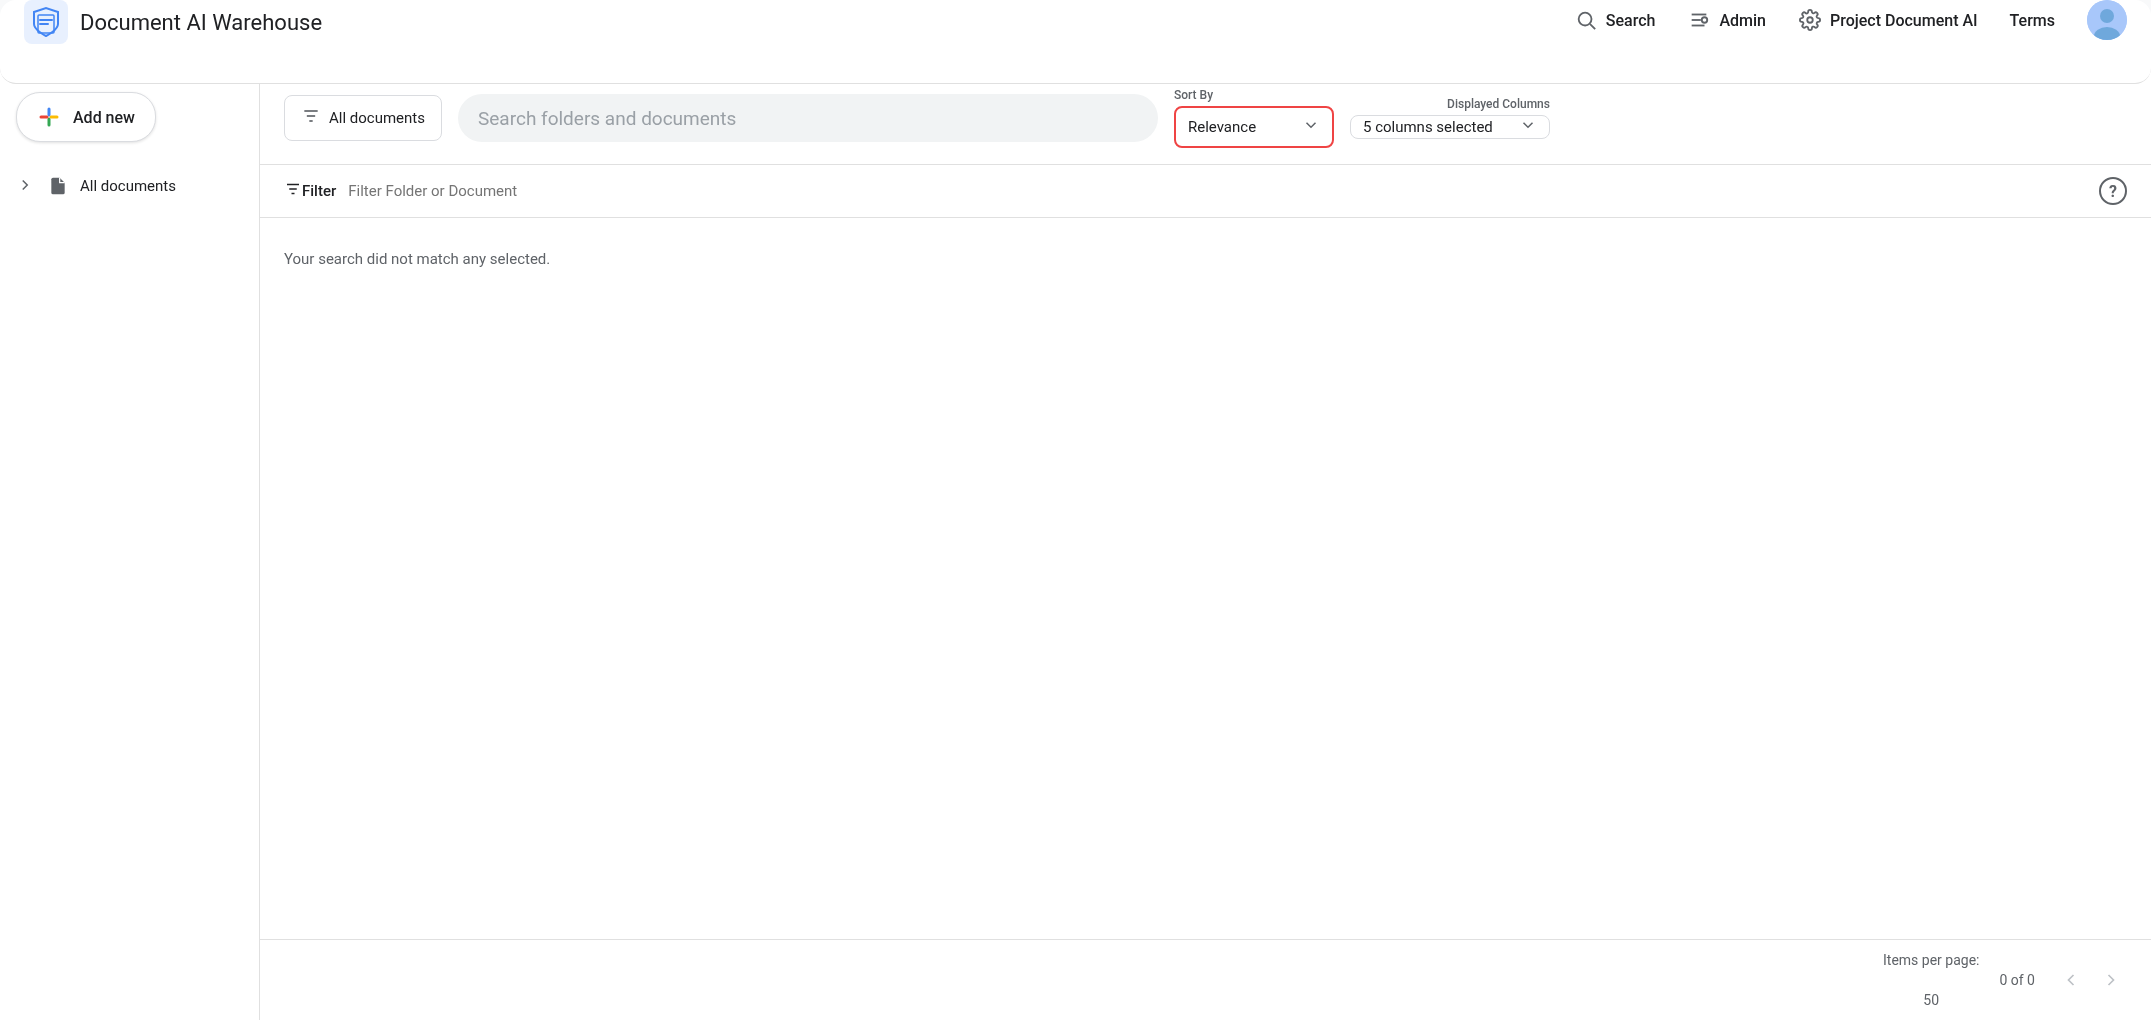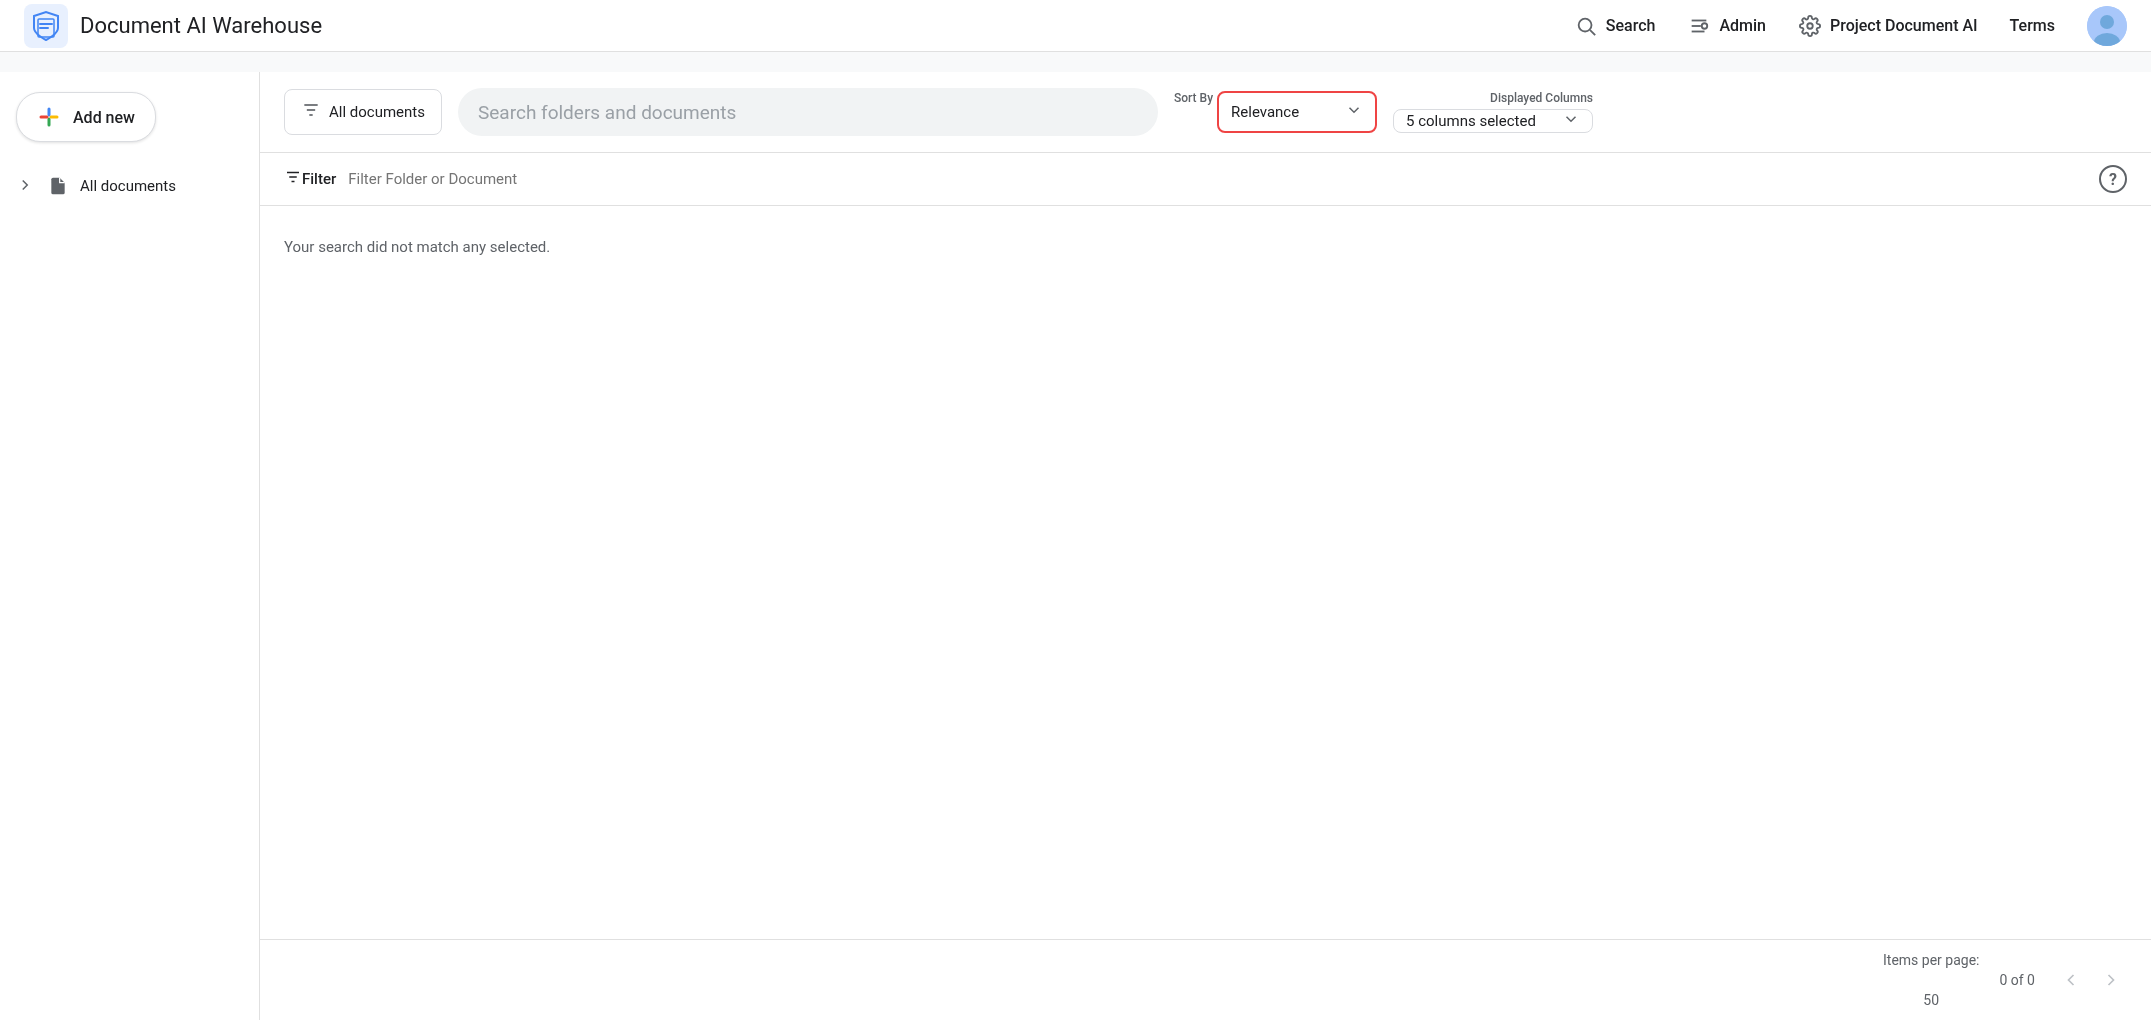--- a/index.html
+++ b/index.html
@@ -14,30 +14,31 @@
       color: #202124;
       font-size: 14px;
       width: 2151px;
       height: 1020px;
       overflow: hidden;
     }
 
     
     .top-nav {
       display: flex;
-      align-items: center;
-      background: #fff;
-      height: 52px;
+      align-items: flex-start;
+      background: #fff;
+      height: 84px;
       padding: 0 24px;
       border-bottom: 1px solid #e0e0e0;
       position: fixed;
       top: 0;
       left: 0;
       right: 0;
       z-index: 100;
+      border-radius: 16px;
     }
 
     .nav-logo {
       display: flex;
       align-items: center;
       gap: 12px;
       margin-right: auto;
     }
 
     .nav-logo-icon {
@@ -211,21 +212,21 @@
       color: #202124;
       outline: none;
     }
 
     .search-input::placeholder {
       color: #9aa0a6;
     }
 
     .sort-by-wrapper {
       display: flex;
-      flex-direction: row;
+      flex-direction: column;
       gap: 4px;
     }
 
     .sort-by-label {
       font-size: 12px;
       color: #5f6368;
       font-weight: 500;
     }
 
     .sort-by-select {

